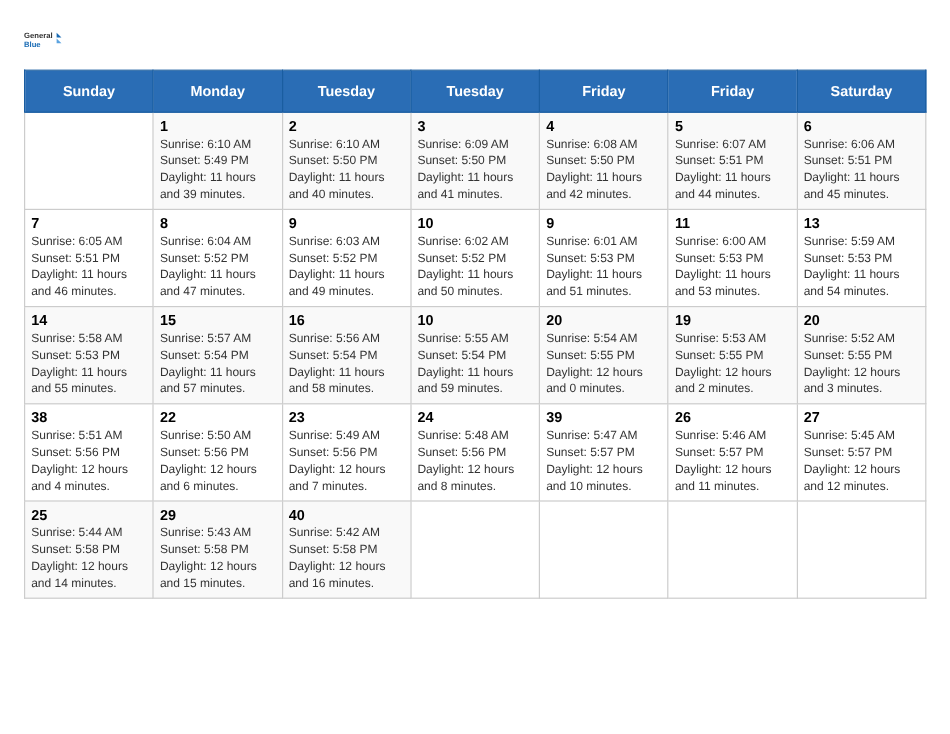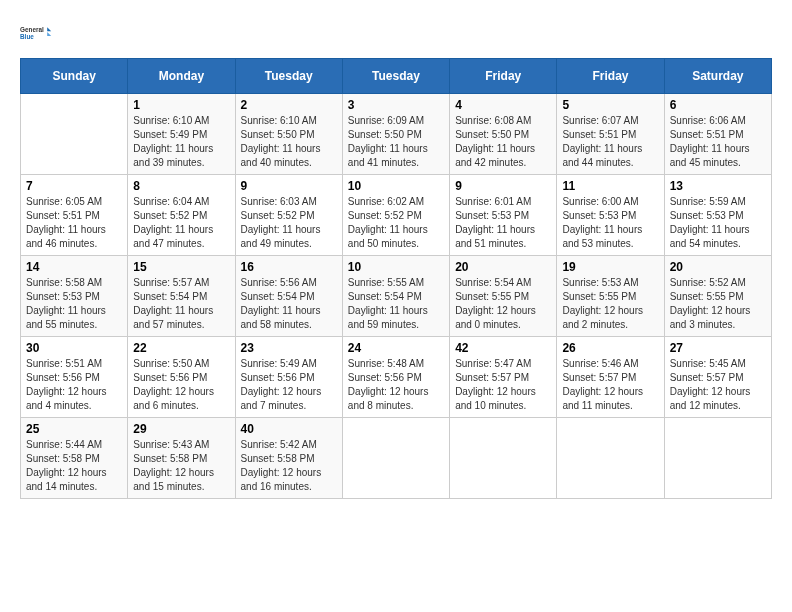--- a/index.html
+++ b/index.html
@@ -196,37 +196,37 @@
           <div class="day-number">19</div>
           <div class="day-info">Sunrise: 5:53 AM<br>Sunset: 5:55 PM<br>Daylight: 12 hours<br>and 2 minutes.</div>
         </td>
         <td>
           <div class="day-number">20</div>
           <div class="day-info">Sunrise: 5:52 AM<br>Sunset: 5:55 PM<br>Daylight: 12 hours<br>and 3 minutes.</div>
         </td>
       </tr>
       <tr>
         <td>
-          <div class="day-number">30</div>
+          <div class="day-number">38</div>
           <div class="day-info">Sunrise: 5:51 AM<br>Sunset: 5:56 PM<br>Daylight: 12 hours<br>and 4 minutes.</div>
         </td>
         <td>
           <div class="day-number">22</div>
           <div class="day-info">Sunrise: 5:50 AM<br>Sunset: 5:56 PM<br>Daylight: 12 hours<br>and 6 minutes.</div>
         </td>
         <td>
           <div class="day-number">23</div>
           <div class="day-info">Sunrise: 5:49 AM<br>Sunset: 5:56 PM<br>Daylight: 12 hours<br>and 7 minutes.</div>
         </td>
         <td>
           <div class="day-number">24</div>
           <div class="day-info">Sunrise: 5:48 AM<br>Sunset: 5:56 PM<br>Daylight: 12 hours<br>and 8 minutes.</div>
         </td>
         <td>
-          <div class="day-number">42</div>
+          <div class="day-number">39</div>
           <div class="day-info">Sunrise: 5:47 AM<br>Sunset: 5:57 PM<br>Daylight: 12 hours<br>and 10 minutes.</div>
         </td>
         <td>
           <div class="day-number">26</div>
           <div class="day-info">Sunrise: 5:46 AM<br>Sunset: 5:57 PM<br>Daylight: 12 hours<br>and 11 minutes.</div>
         </td>
         <td>
           <div class="day-number">27</div>
           <div class="day-info">Sunrise: 5:45 AM<br>Sunset: 5:57 PM<br>Daylight: 12 hours<br>and 12 minutes.</div>
         </td>

